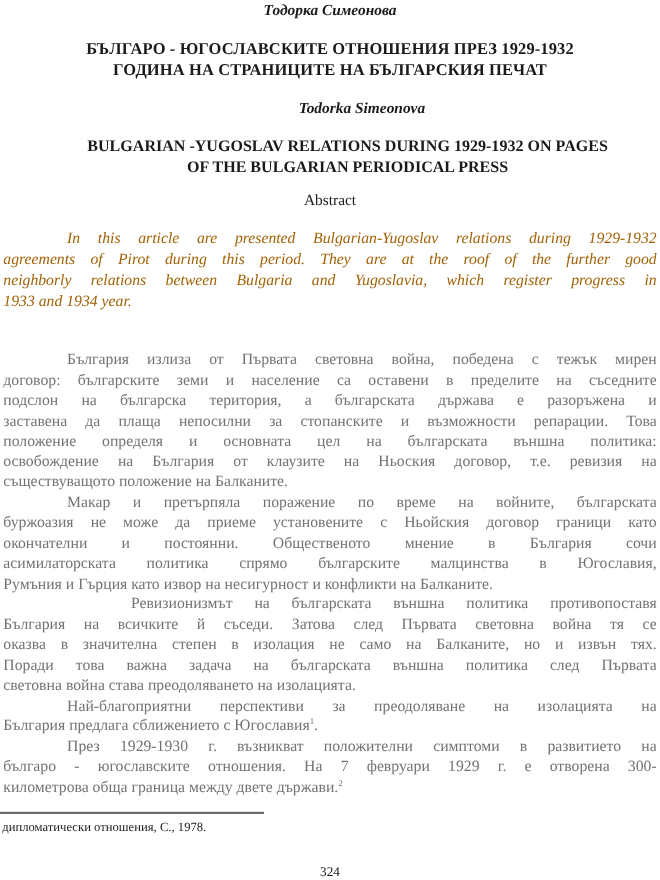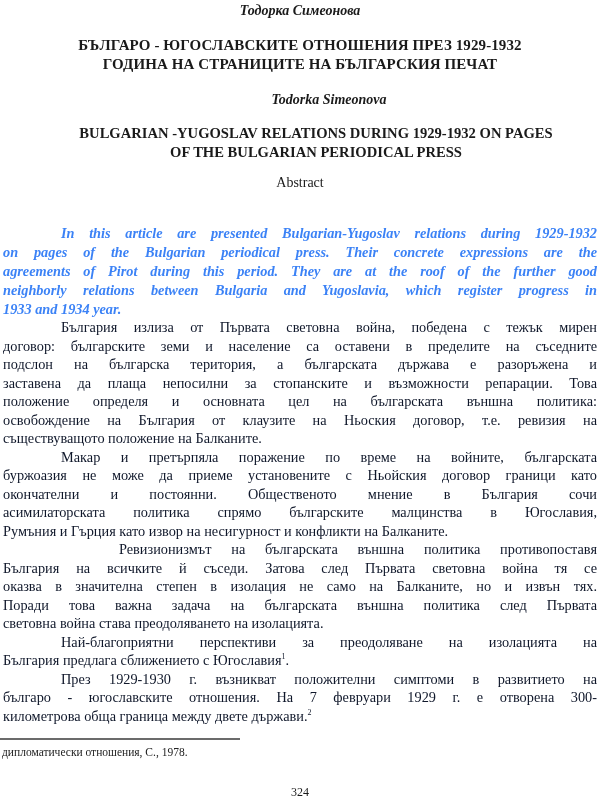--- a/index.html
+++ b/index.html
@@ -78,31 +78,31 @@
     .line.last {
       text-align-last: left;
     }
     .line.indent {
       padding-left: 58px;
     }
     .line.indent-wide {
       padding-left: 116px;
     }
     .abstract {
-      top: 224px;
+      top: 208px;
       font-size: 14.3px;
       font-style: italic;
-      font-weight: bold;
-      color: #3b82f6;
+      font-weight: normal;
+      color: #a16207;
     }
     .abstract .line { height: 19px; line-height: 19px; }
     .body-text {
       top: 318px;
       font-size: 14.3px;
-      color: #0f172a;
+      color: #737373;
     }
     .body-text .line { height: 18.5px; line-height: 18.5px; }
     sup {
       font-size: 8px;
       line-height: 0;
       vertical-align: super;
     }
     .footnote-rule {
       position: absolute;
       left: 0;
@@ -152,21 +152,20 @@
 
   <div class="center title-en">
     <div>BULGARIAN -YUGOSLAV RELATIONS DURING 1929-1932 ON PAGES</div>
     <div>OF THE BULGARIAN PERIODICAL PRESS</div>
   </div>
 
   <div class="center abstract-heading">Abstract</div>
 
   <div class="block abstract">
     <span class="line indent">In this article are presented Bulgarian-Yugoslav relations during 1929-1932</span>
-    <span class="line">on pages of the Bulgarian periodical press. Their concrete expressions are the</span>
     <span class="line">agreements of Pirot during this period. They are at the roof of the further good</span>
     <span class="line">neighborly relations between Bulgaria and Yugoslavia, which register progress in</span>
     <span class="line last">1933 and 1934 year.</span>
   </div>
 
   <div class="block body-text">
 
     <span class="line indent">България излиза от Първата световна война, победена с тежък мирен</span>
     <span class="line">договор: българските земи и население са оставени в пределите на съседните</span>
     <span class="line">подслон на българска територия, а българската държава е разоръжена и</span>

